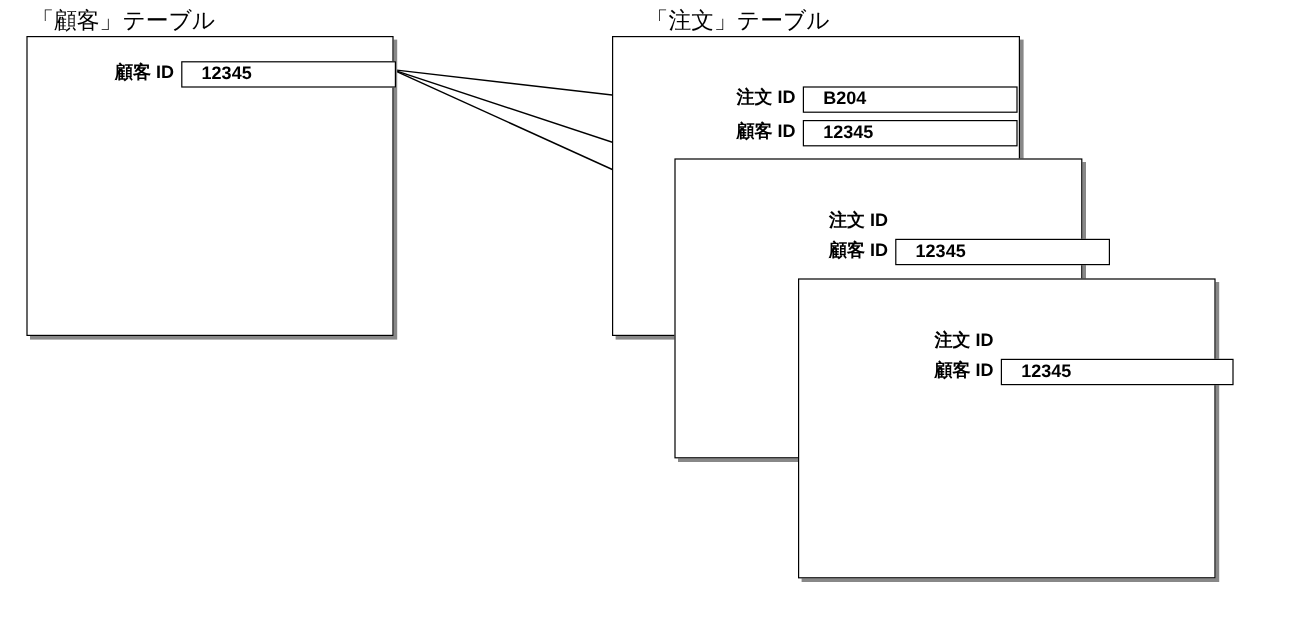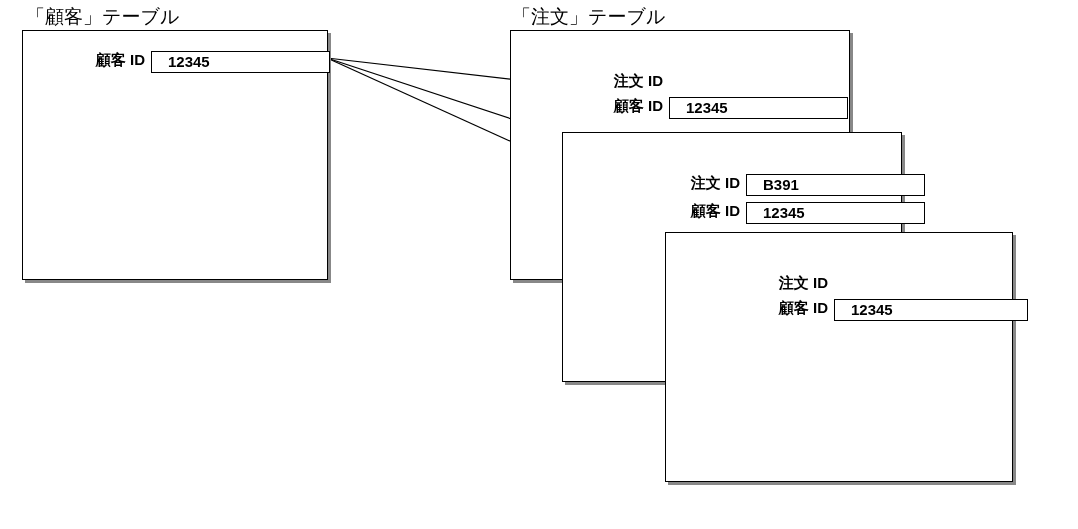--- a/index.html
+++ b/index.html
@@ -77,39 +77,39 @@
 
   <div class="card" style="left:22px; top:30px; width:306px; height:250px;">
     <div class="rows" style="left:60px; top:14px;">
       <div class="row">
         <div class="row-label">顧客 ID</div>
         <div class="row-input">12345</div>
       </div>
     </div>
   </div>
 
-  <div class="card-title" style="left:510px; top:4px;">「注文」テーブル</div>
+  <div class="card-title" style="left:536px; top:4px;">「注文」テーブル</div>
 
   <div class="card" style="left:510px; top:30px; width:340px; height:250px;">
     <div class="rows" style="left:90px; top:35px;">
       <div class="row">
         <div class="row-label">注文 ID</div>
+        <div class="row-input">B204</div>
       </div>
       <div class="row">
         <div class="row-label">顧客 ID</div>
         <div class="row-input">12345</div>
       </div>
     </div>
   </div>
 
   <div class="card" style="left:562px; top:132px; width:340px; height:250px;">
     <div class="rows" style="left:115px; top:35px;">
       <div class="row">
         <div class="row-label">注文 ID</div>
-        <div class="row-input">B391</div>
       </div>
       <div class="row">
         <div class="row-label">顧客 ID</div>
         <div class="row-input">12345</div>
       </div>
     </div>
   </div>
 
   <div class="card" style="left:665px; top:232px; width:348px; height:250px;">
     <div class="rows" style="left:100px; top:35px;">

